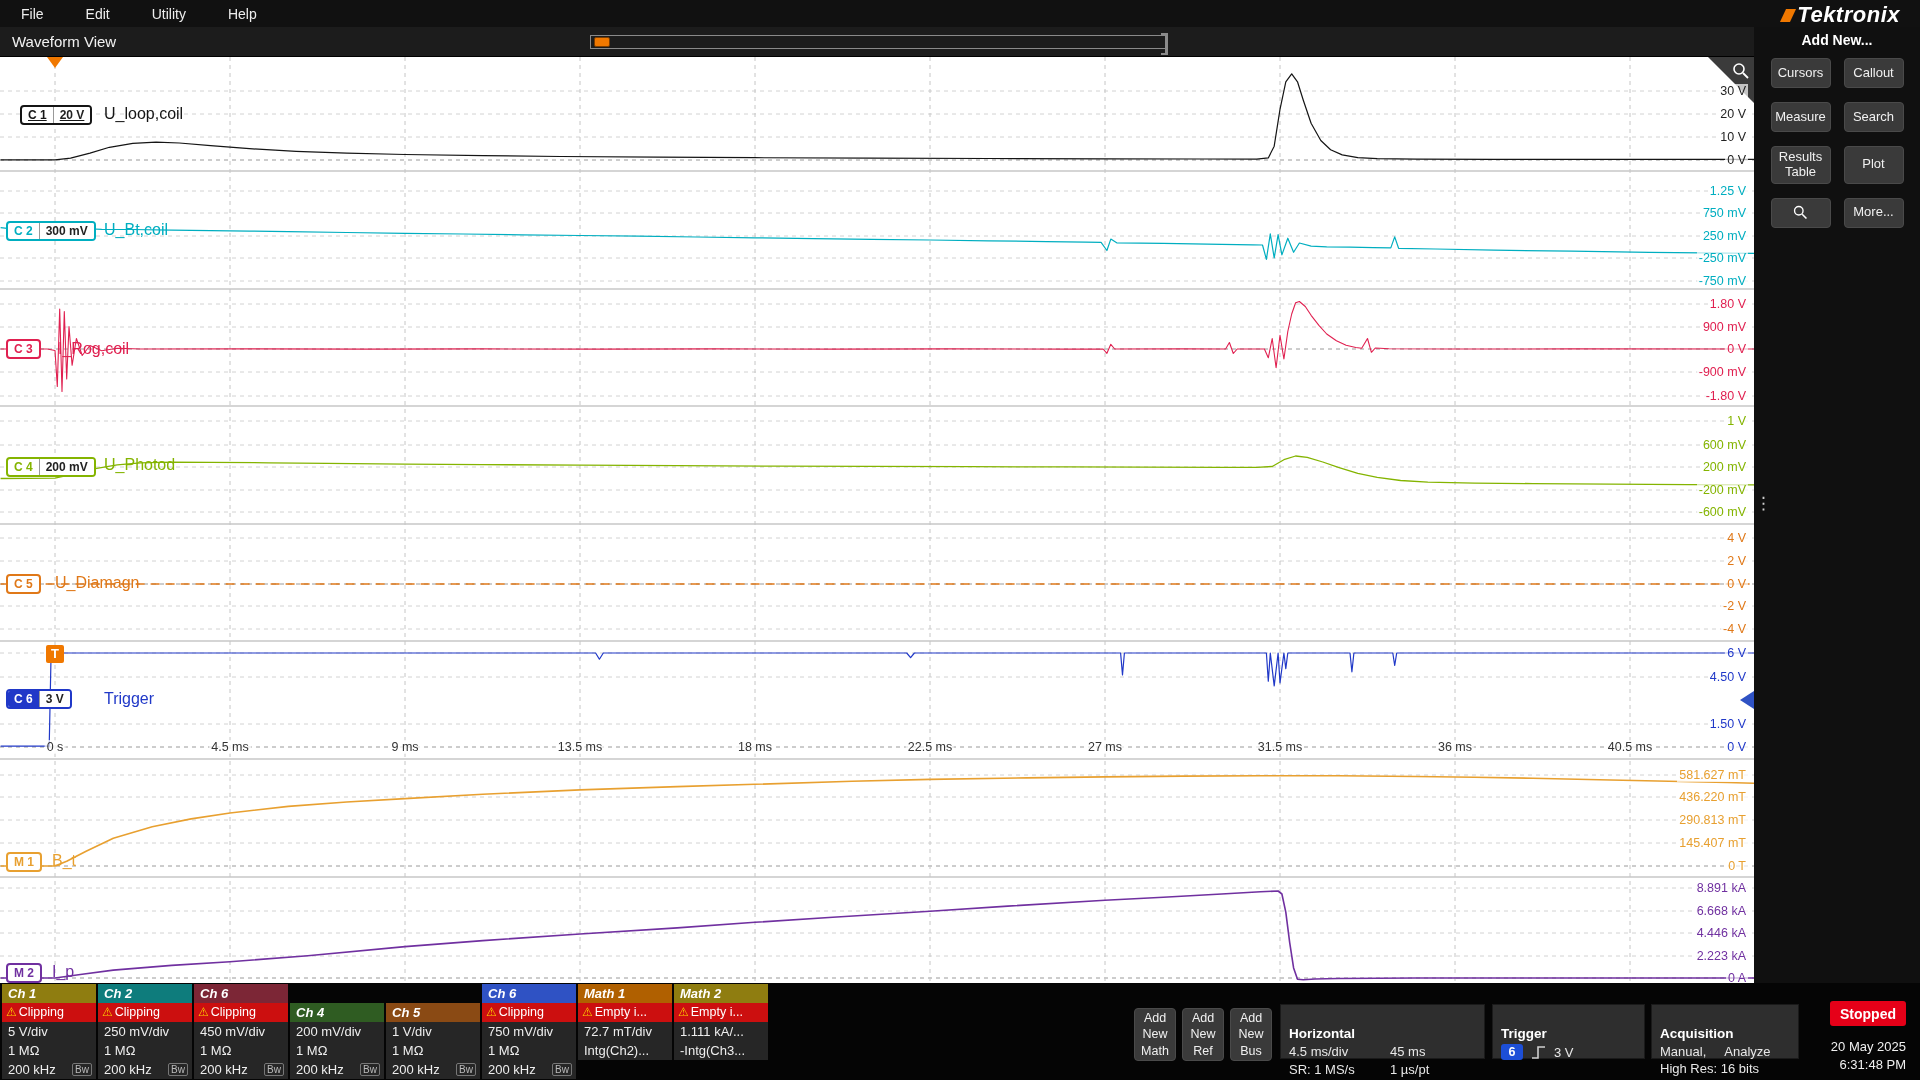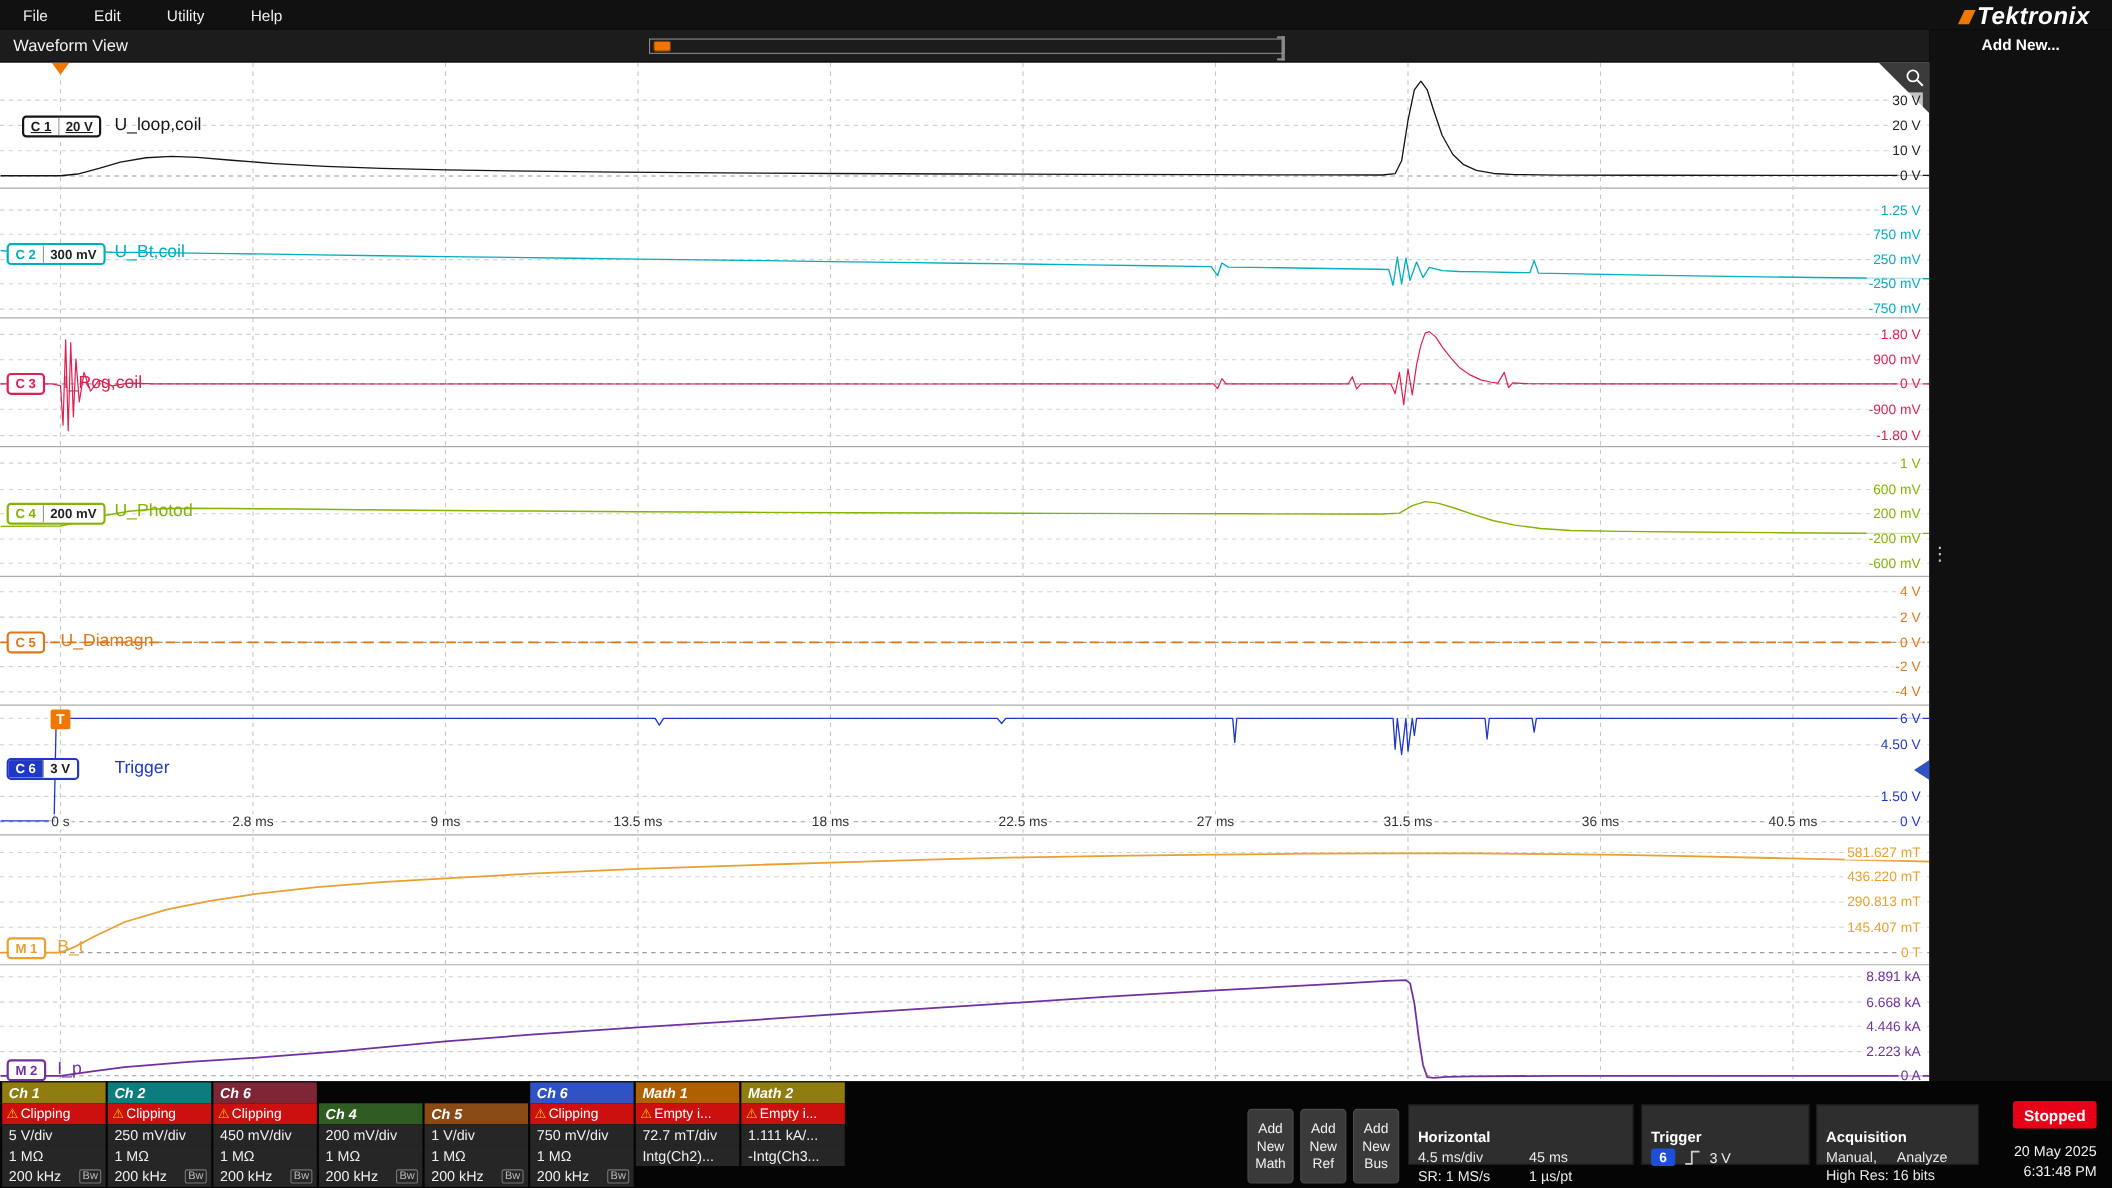--- a/index.html
+++ b/index.html
@@ -64,21 +64,21 @@
   .card { width:94px; display:flex; flex-direction:column; }
   .card-slot { height:19px; line-height:19px; font-size:13px; overflow:hidden; white-space:nowrap; }
   .card-tab { color:#fff; font-weight:bold; padding-left:6px;font-style:italic; }
   .card-warning { background:#cc0f0f; color:#fff; padding-left:4px; font-size:12.5px; }
   .warn-icon { color:#ffd200; font-size:12px; margin-right:2px; }
   .card-row { background:#262626; color:#eee; padding-left:6px; display:flex; align-items:center; }
   .card-row .bw { margin-left:auto; margin-right:4px; color:#bbb; font-size:10px; border:1px solid #777; border-radius:2px; padding:0 2px; line-height:11px; }
   .card-slot.empty { background:transparent; }
 
   .addnew { position:absolute; left:1134px; top:25px; display:flex; gap:6px; }
-  .addnew-btn { width:42px; height:68px; background:#3a3a3a; border:1px solid #4a4a4a; border-radius:4px;
+  .addnew-btn { width:42px; height:53px; background:#3a3a3a; border:1px solid #4a4a4a; border-radius:4px;
     color:#f0f0f0; font-size:12.5px; line-height:1.3; display:flex; align-items:center; justify-content:center;
     text-align:center; padding:2px; }
 
   .panel { position:absolute; top:21px; height:55px; background:#2e2e2e; border:1px solid #1a1a1a;
     color:#e8e8e8; font-size:13px; padding:21px 8px; }
   .panel-title { color:#fff; font-weight:bold; font-size:13.5px; margin-bottom:2px; }
   .p-horizontal { left:1280px; width:205px; }
   .p-horizontal .panel-grid { display:grid; grid-template-columns:1fr 86px; row-gap:1px; }
   .diamond { display:inline-block; width:8px; height:8px; background:#f0a000; transform:rotate(45deg); margin-right:6px; }
   .p-trigger { left:1492px; width:153px; }
@@ -260,34 +260,49 @@
           <div class="tick-label" style="top: 831px; color: rgb(112, 48, 160);">8.891 kA</div>
           <div class="tick-label" style="top: 854px; color: rgb(112, 48, 160);">6.668 kA</div>
           <div class="tick-label" style="top: 876px; color: rgb(112, 48, 160);">4.446 kA</div>
           <div class="tick-label" style="top: 899px; color: rgb(112, 48, 160);">2.223 kA</div>
           <div class="tick-label" style="top: 921px; color: rgb(112, 48, 160);">0 A</div>
           <div class="ch-badge" style="top: 916px; left: 6px; border-color: rgb(112, 48, 160); color: rgb(112, 48, 160);">
             <span class="ch-id">M 2</span>
           </div>
           <div class="ch-label" style="top: 915px; left: 52px; color: rgb(112, 48, 160);">I_p</div>
           <div class="time-label" style="left: 55px; top: 690px;">0 s</div>
-          <div class="time-label" style="left: 230px; top: 690px;">2.8 ms</div>
+          <div class="time-label" style="left: 230px; top: 690px;">4.5 ms</div>
           <div class="time-label" style="left: 405px; top: 690px;">9 ms</div>
           <div class="time-label" style="left: 580px; top: 690px;">13.5 ms</div>
           <div class="time-label" style="left: 755px; top: 690px;">18 ms</div>
           <div class="time-label" style="left: 930px; top: 690px;">22.5 ms</div>
           <div class="time-label" style="left: 1105px; top: 690px;">27 ms</div>
           <div class="time-label" style="left: 1280px; top: 690px;">31.5 ms</div>
           <div class="time-label" style="left: 1455px; top: 690px;">36 ms</div>
           <div class="time-label" style="left: 1630px; top: 690px;">40.5 ms</div>
         </div>
     </section>
 
     <aside class="sidebar">
       <div class="sb-title">Add New...</div>
+      <div class="sb-grid" id="sb-grid">
+          <div class="sb-btn">Cursors</div>
+          <div class="sb-btn">Callout</div>
+          <div class="sb-btn">Measure</div>
+          <div class="sb-btn">Search</div>
+          <div class="sb-btn">Results Table</div>
+          <div class="sb-btn">Plot</div>
+          <div class="sb-btn">
+            <svg width="17" height="17" viewBox="0 0 20 20">
+              <circle cx="8" cy="8" r="5" fill="none" stroke="#fff" stroke-width="1.6"></circle>
+              <line x1="12" y1="12" x2="17" y2="17" stroke="#fff" stroke-width="1.8"></line>
+            </svg>
+          </div>
+          <div class="sb-btn">More...</div>
+        </div>
       <div class="drag-dots">⋮</div>
     </aside>
   </div>
 
   <footer class="bottombar">
     <div class="cards" id="cards">
         <div class="card">
           <div class="card-slot card-tab" style="background: rgb(143, 125, 16);">Ch 1</div>
           <div class="card-slot card-warning"><span class="warn-icon">⚠</span>Clipping</div>
           <div class="card-slot card-row">

